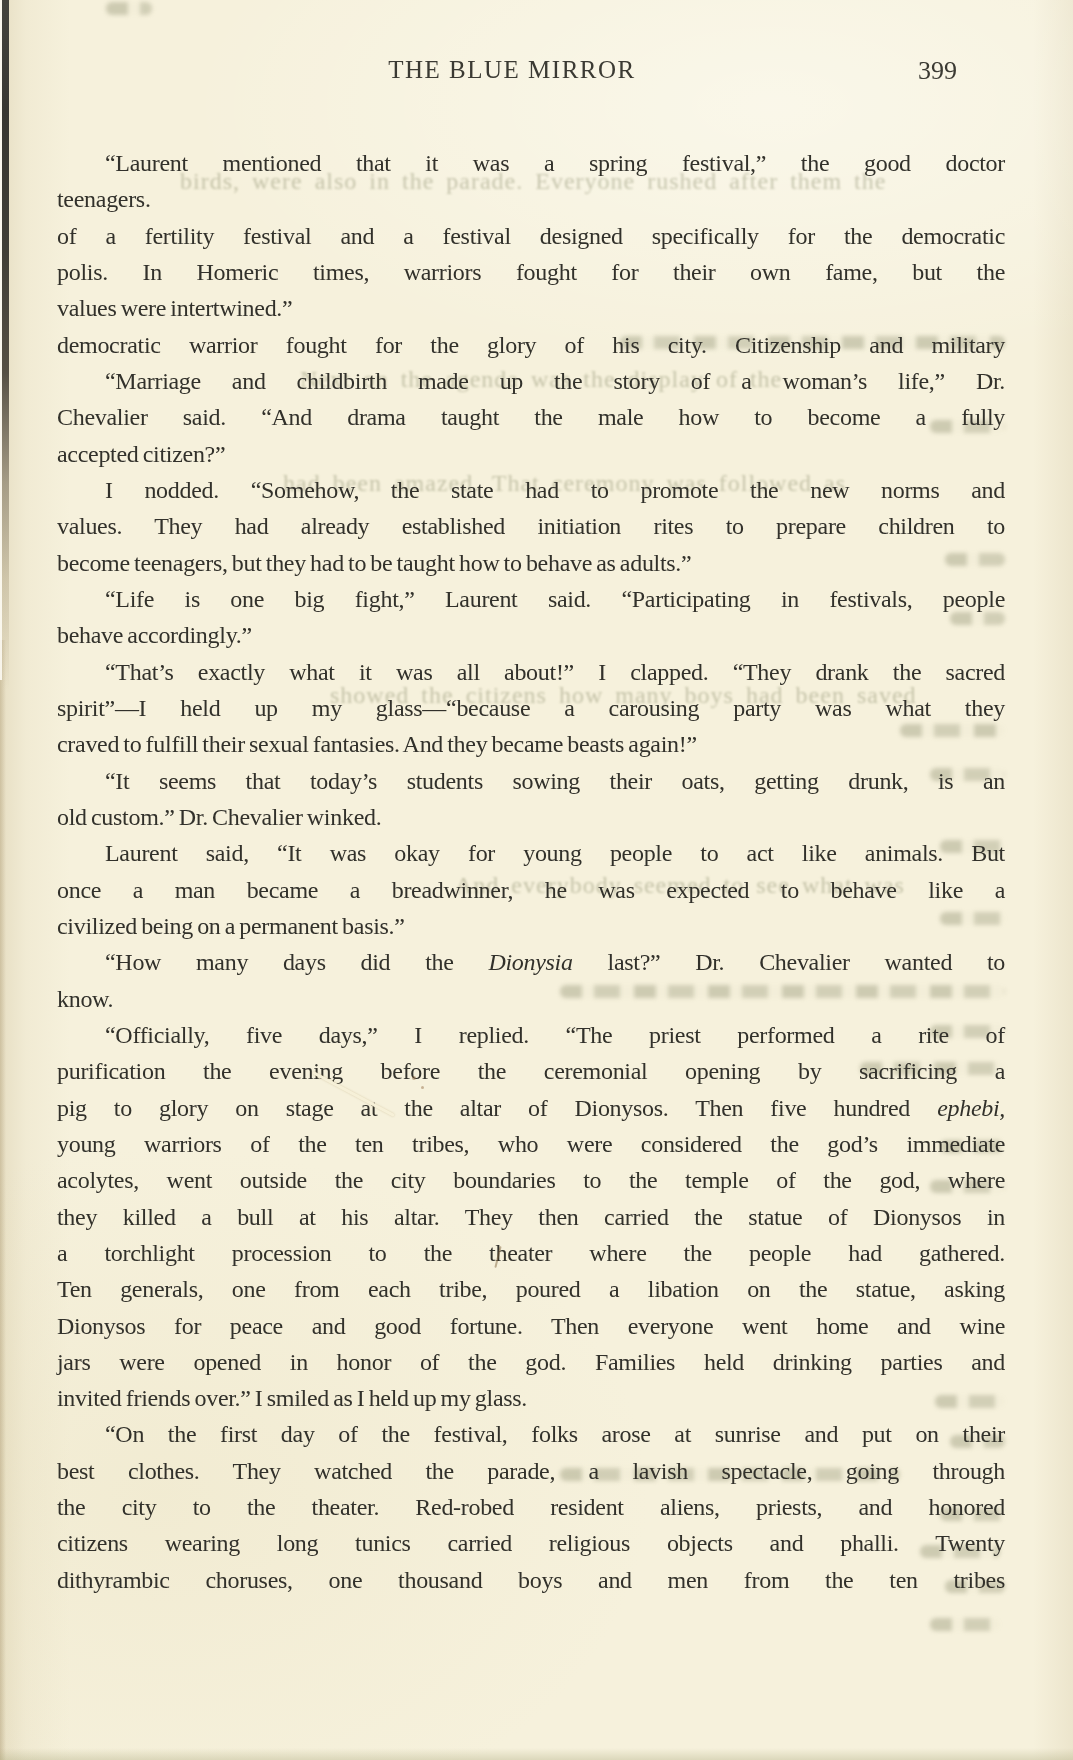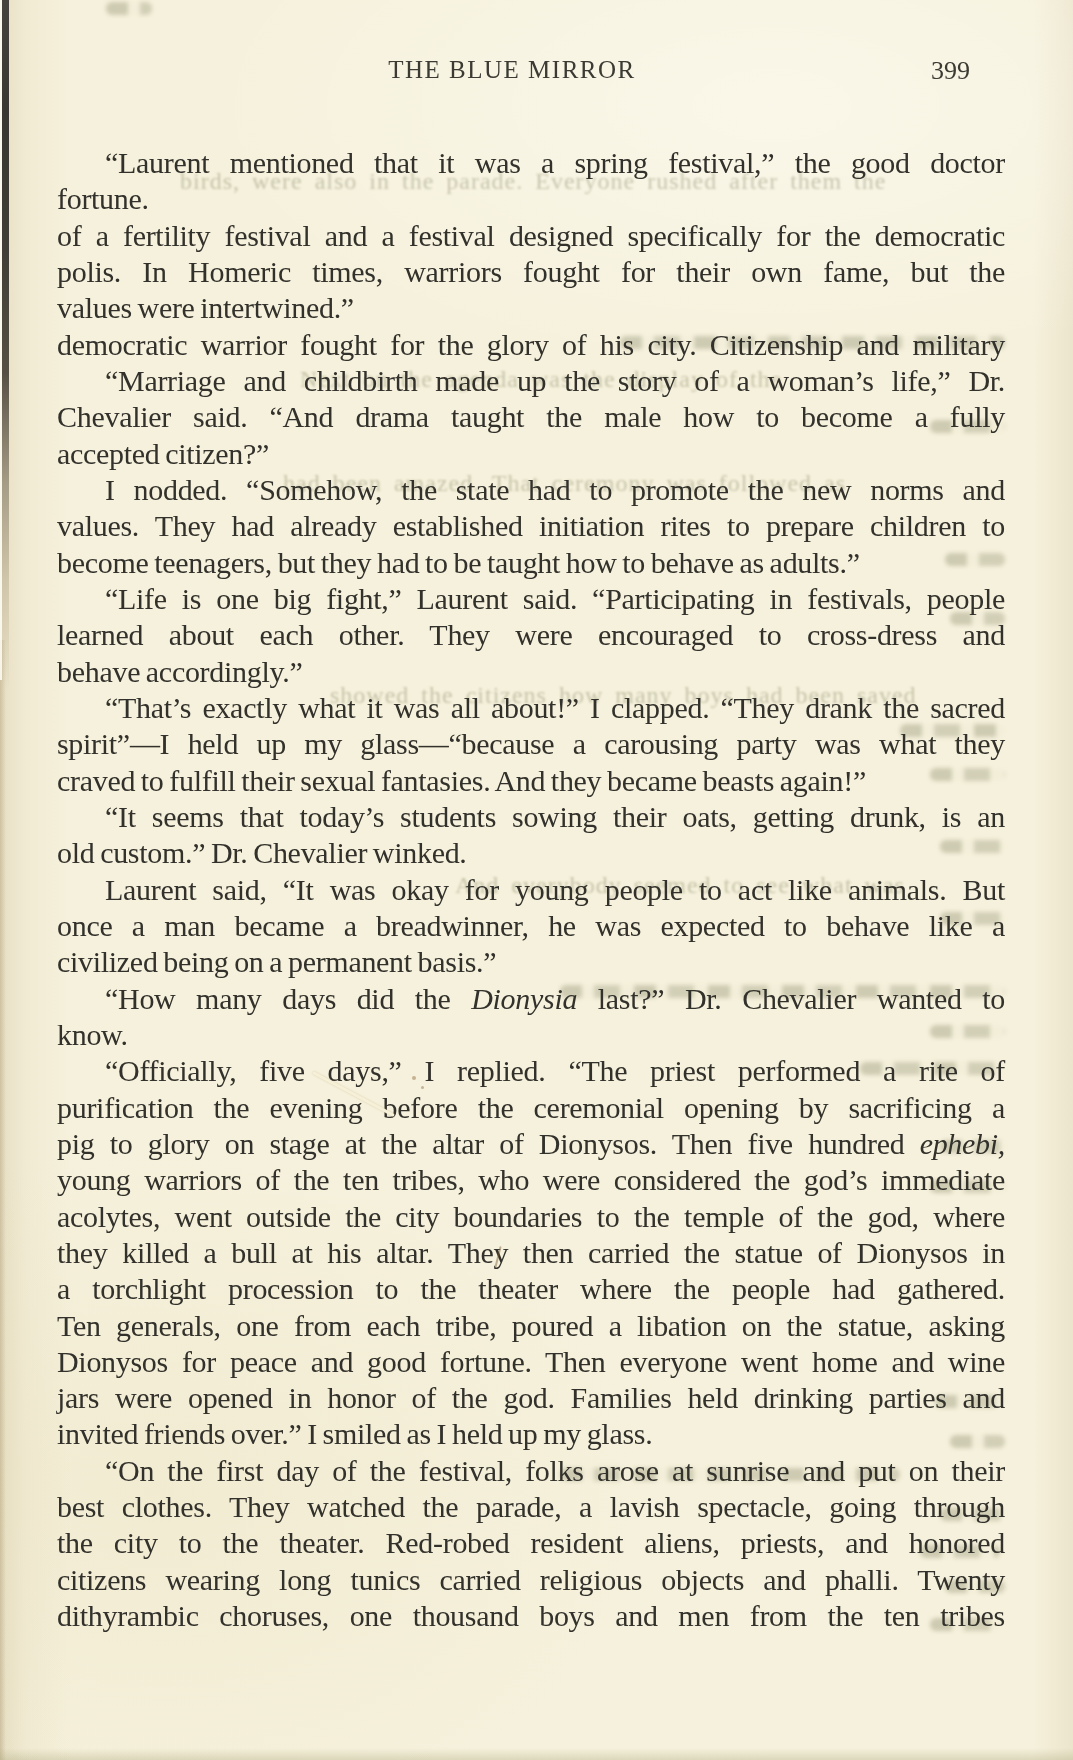--- a/index.html
+++ b/index.html
@@ -27,26 +27,26 @@
   .edge-low{position:absolute;left:0;top:640px;width:6px;height:1120px;z-index:3;
     background:linear-gradient(90deg,rgba(165,145,105,0.38),rgba(165,145,105,0));}
   .edge-bottom{position:absolute;left:0;bottom:0;width:100%;height:12px;z-index:3;
     background:linear-gradient(0deg,rgba(170,168,125,0.35),rgba(170,168,125,0));}
 
   
   .running-head{
     position:absolute;top:56px;left:57px;width:910px;
     text-align:center;font-size:25px;letter-spacing:1.5px;color:#3b3a33;z-index:5;
   }
-  .pagenum{position:absolute;top:56px;left:918px;font-size:26px;color:#3b3a33;z-index:5;margin-left:13px;}
+  .pagenum{position:absolute;top:56px;left:918px;font-size:26px;color:#3b3a33;z-index:5;}
 
   
   .text-block{
     position:absolute;left:57px;top:145px;width:948px;z-index:5;
-    font-size:30px;line-height:36.33px;
+    font-size:24px;line-height:36.33px;
     letter-spacing:-0.3px;word-spacing:-1.5px;
   }
   .line{text-align:justify;text-align-last:justify;}
   .line.plast{text-align-last:left;}
   .line.first{text-indent:48px;}
   .it{font-style:italic;}
 
   
   .redu{position:relative;white-space:nowrap;}
   .uline{position:absolute;left:-9px;bottom:-11px;width:calc(100% + 26px);height:14px;overflow:visible;}
@@ -84,33 +84,32 @@
   <div class="edge-white"></div>
   <div class="edge-dark"></div>
   <div class="edge-low"></div>
   <div class="edge-bottom"></div>
 
   <div class="running-head">THE BLUE MIRROR</div>
   <div class="pagenum">399</div>
 
   <div class="text-block">
       <div class="line first">“Laurent mentioned that it was a spring festival,” the good doctor</div>
-      <div class="line plast">fortune.</div>
+      <div class="line plast">teenagers.</div>
       <div class="line">of a fertility festival and a festival designed specifically for the democratic</div>
       <div class="line">polis. In Homeric times, warriors fought for their own fame, but the</div>
       <div class="line plast">values were intertwined.”</div>
       <div class="line">democratic warrior fought for the glory of his city. Citizenship and military</div>
       <div class="line first">“Marriage and childbirth made up the story of a woman’s life,” Dr.</div>
       <div class="line">Chevalier said. “And drama taught the male how to become a fully</div>
       <div class="line plast">accepted citizen?”</div>
       <div class="line first">I nodded. “Somehow, the state had to promote the new norms and</div>
       <div class="line">values. They had already established initiation rites to prepare children to</div>
       <div class="line plast">become teenagers, but they had to be taught how to behave as adults.”</div>
       <div class="line first">“Life is one big fight,” Laurent said. “Participating in festivals, people</div>
-      <div class="line">learned about each other. They were encouraged to cross-dress and</div>
       <div class="line plast">behave accordingly.”</div>
       <div class="line first">“That’s exactly what it was all about!” I clapped. “They drank the sacred</div>
       <div class="line">spirit”—I held up my glass—“because a carousing party was what they</div>
       <div class="line plast">craved to fulfill their sexual fantasies. And they became beasts again!”</div>
       <div class="line first">“It seems that today’s students sowing their oats, getting drunk, is an</div>
       <div class="line plast">old custom.” Dr. Chevalier winked.</div>
       <div class="line first">Laurent said, “It was okay for young people to act like animals. But</div>
       <div class="line">once a man became a breadwinner, he was expected to behave like a</div>
       <div class="line plast">civilized being on a permanent basis.”</div>
       <div class="line first">“How many days did the <span class="it">Dionysia</span> last?” Dr. Chevalier wanted to</div>

